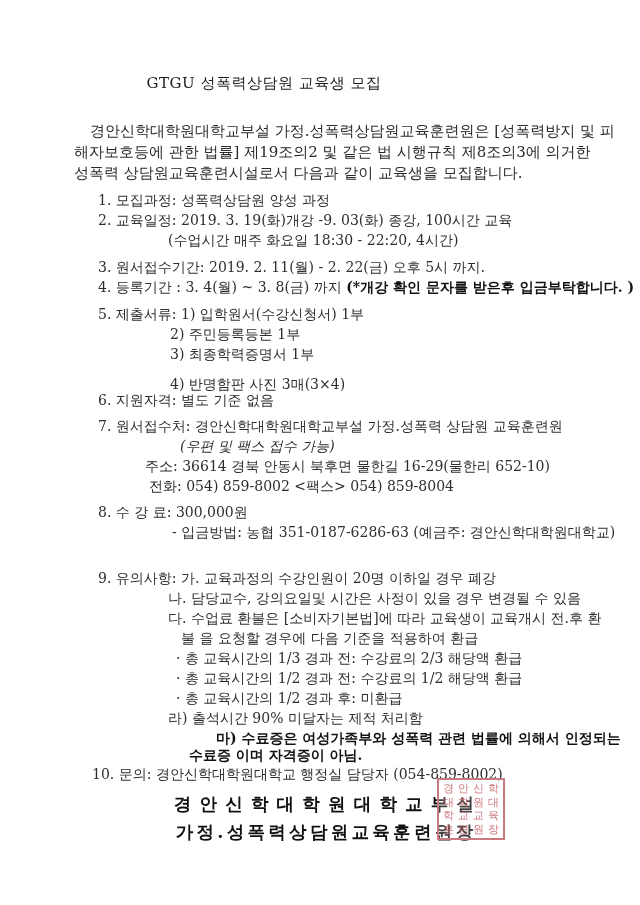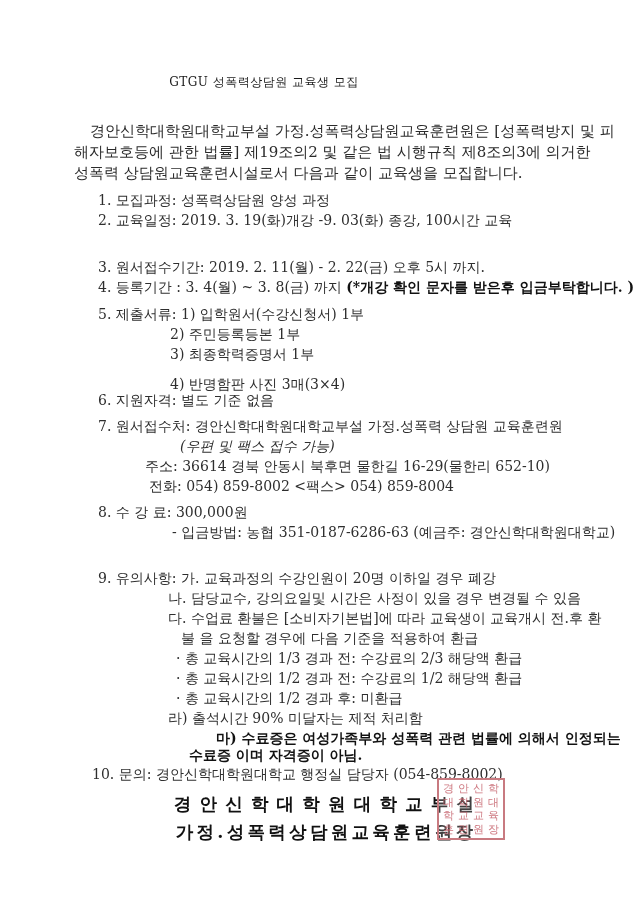--- a/index.html
+++ b/index.html
@@ -18,21 +18,21 @@
     .page {
       position: absolute;
       left: 0; top: 0;
       width: 640px; height: 905px;
     }
     .title {
       position: absolute;
       left: 0; width: 528px;
       top: 74px;
       text-align: center;
-      font-size: 12px;
+      font-size: 15px;
       letter-spacing: 0.5px;
       color: #1a1a1a;
     }
     .intro {
       position: absolute;
       left: 74px;
       width: 496px;
       top: 121px;
       font-size: 15px;
       line-height: 21px;
@@ -95,20 +95,21 @@
 
   <div class="intro">
     <span class="line first">경안신학대학원대학교부설 가정.성폭력상담원교육훈련원은 [성폭력방지 및 피</span>
     <span class="line">해자보호등에 관한 법률] 제19조의2 및 같은 법 시행규칙 제8조의3에 의거한</span>
     <span class="line">성폭력 상담원교육훈련시설로서 다음과 같이 교육생을 모집합니다.</span>
   </div>
 
   <div class="item" style="left:98px; top:191px;">1. 모집과정: 성폭력상담원 양성 과정</div>
 
   <div class="item" style="left:98px; top:211px;">2. 교육일정: 2019. 3. 19(화)개강 -9. 03(화) 종강, 100시간 교육</div>
+  <div class="item" style="left:168px; top:231px;">(수업시간 매주 화요일 18:30 - 22:20, 4시간)</div>
 
   <div class="item" style="left:98px; top:258px;">3. 원서접수기간: 2019. 2. 11(월) - 2. 22(금) 오후 5시 까지.</div>
 
   <div class="item" style="left:98px; top:278px;">
     <span>4. 등록기간 : 3. 4(월) ~ 3. 8(금) 까지 </span><span class="bold">(*개강 확인 문자를 받은후 입금부탁합니다. )</span>
   </div>
 
   <div class="item" style="left:98px; top:305px;">5. 제출서류: 1) 입학원서(수강신청서) 1부</div>
   <div class="item" style="left:170px; top:325px;">2) 주민등록등본 1부</div>
   <div class="item" style="left:170px; top:345px;">3) 최종학력증명서 1부</div>

